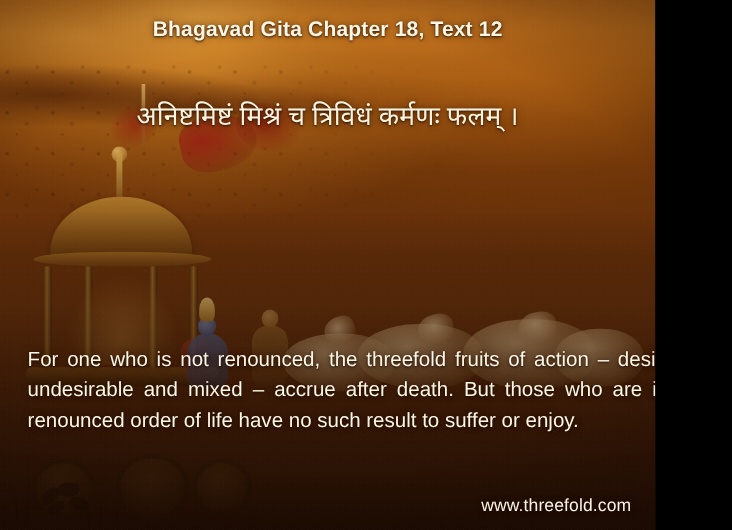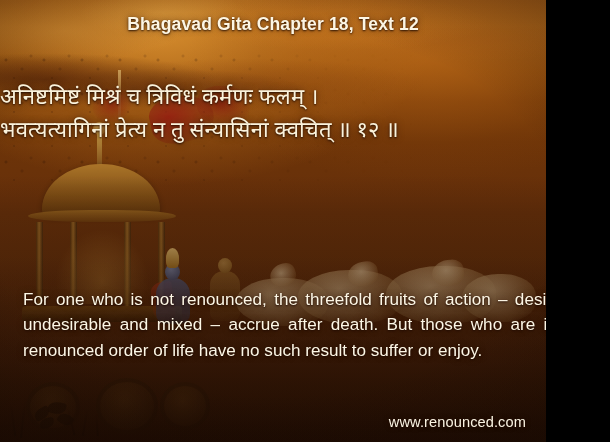--- a/index.html
+++ b/index.html
@@ -286,21 +286,21 @@
     color: #fdf6e4;
     font-size: 17.5px;
     font-weight: bold;
     letter-spacing: .15px;
     text-shadow: 0 1px 2px rgba(30,10,0,.85), 0 0 6px rgba(40,14,0,.55);
   }
 
   #sanskrit-block {
     position: absolute;
     left: 0; right: 0; top: 80px;
-    text-align: left;
+    text-align: center;
     color: #fbf3dc;
     font-family: "Liberation Serif", "DejaVu Serif", serif;
     font-size: 22px;
     line-height: 1.52;
     letter-spacing: .2px;
     text-shadow: 0 1px 2px rgba(30,10,0,.9), 0 0 7px rgba(45,16,0,.6);
   }
   .sanskrit-line { white-space: nowrap; }
 
   #translit-block {
@@ -408,24 +408,23 @@
   <div id="bg-textscrim"></div>
   <div class="bg-layer" id="bg-vignette"></div>
   <div class="bg-layer" id="bg-grain"></div>
 
   <div id="content">
 
     <div id="title">Bhagavad Gita Chapter 18, Text 12</div>
 
     <div id="sanskrit-block">
       <div class="sanskrit-line">अनिष्टमिष्टं मिश्रं च त्रिविधं कर्मणः फलम् ।</div>
-      <div class="sanskrit-line">भवत्यत्यागिनां प्रेत्य न तु संन्यासिनां क्वचित् ॥ १२ ॥</div>
     </div>
 
 
     <div id="translation">
       <span>For one who is not renounced, the threefold fruits of action – desirable, undesirable and mixed – accrue after death. But those who are in the renounced order of life have no such result to suffer or enjoy.</span>
     </div>
 
-    <div id="site-url">www.renounced.com</div>
+    <div id="site-url">www.threefold.com</div>
 
   </div>
 </div>
 
 </body></html>

